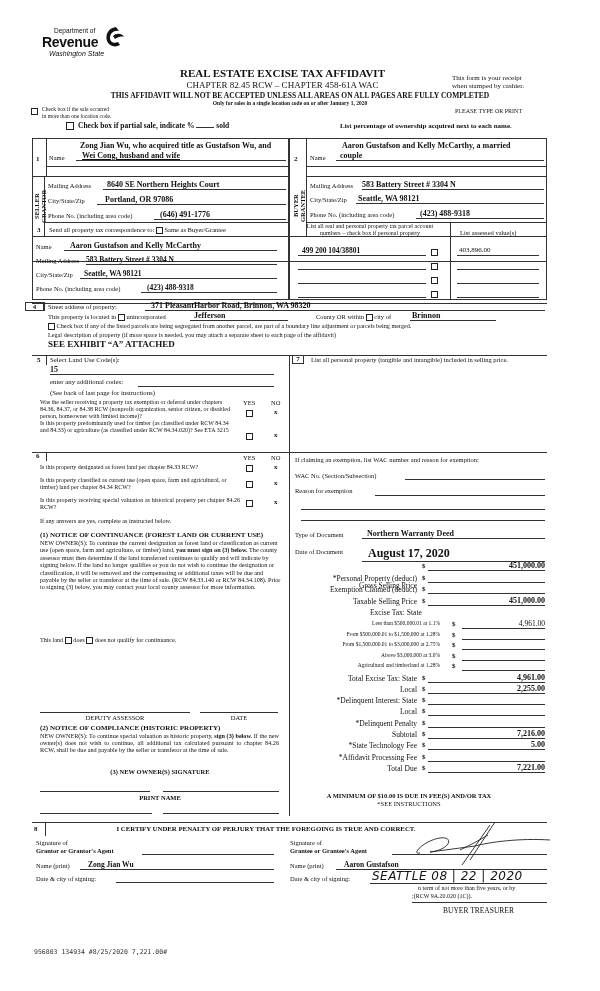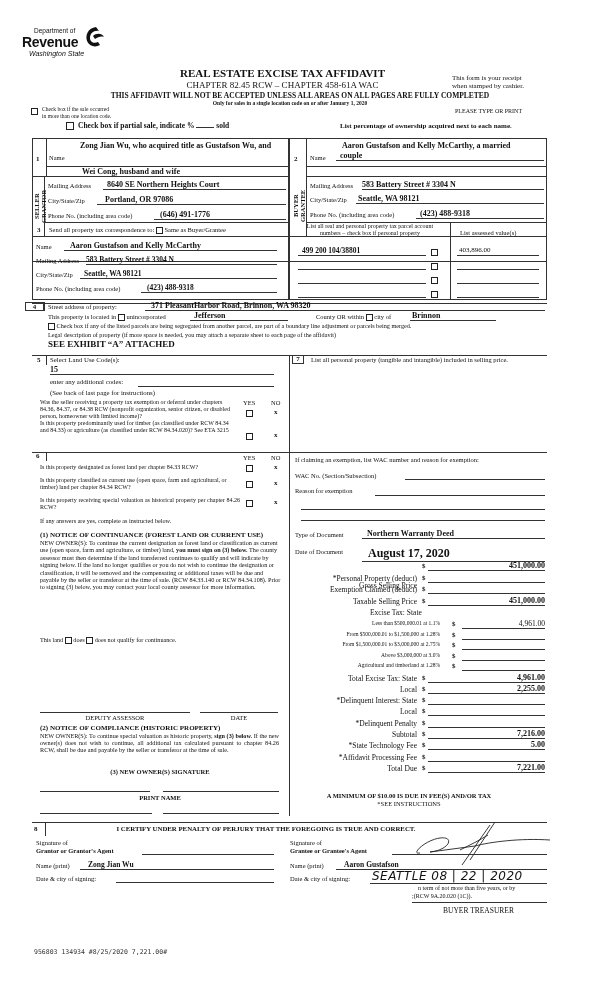--- a/index.html
+++ b/index.html
@@ -14,21 +14,21 @@
   .sans { font-family: "Liberation Sans", "DejaVu Sans", sans-serif; }
   .mono { font-family: "DejaVu Sans Mono", "Liberation Mono", monospace; }
   .money { position:absolute; right:0; font-weight:bold; font-size:8px; }
   .numbox { position:absolute; border:0.8px solid #333; font-weight:bold; font-size:7px; text-align:center; }
   .vert { position:absolute; writing-mode: vertical-rl; transform: rotate(180deg); font-size:6.5px; text-align:center; line-height:7px; }
   .row { position:absolute; white-space:nowrap; }
 </style>
 </head>
 <body>
 
-<div class="abs sans" style="left:20px;top:25px;width:100px;height:40px;">
+<div class="abs sans" style="left:40px;top:25px;width:100px;height:40px;">
   <div style="position:absolute;left:14px;top:2px;font-size:6.5px;">Department of</div>
   <div style="position:absolute;left:2px;top:9px;font-size:14px;font-weight:bold;letter-spacing:-0.3px;">Revenue</div>
   <div style="position:absolute;left:9px;top:25px;font-size:7px;font-style:italic;">Washington State</div>
   <svg style="position:absolute;left:62px;top:0px;" width="24" height="24" viewBox="0 0 24 24">
     <path d="M14 2 C6 3 3 10 5 16 C7 21 13 23 18 20 L16 17 C12 19 8 17 8 13 C8 8 12 5 17 6 Z" fill="#111"></path>
     <path d="M11 11 C14 8 20 8 22 12 C19 11 16 12 13 14 Z" fill="#111"></path>
   </svg>
 </div>
 
 <div class="abs" style="left:0;width:600px;top:67px;text-align:center;font-size:11px;font-weight:bold;padding-right:35px;">REAL ESTATE EXCISE TAX AFFIDAVIT</div>
@@ -52,21 +52,21 @@
 <div class="abs b" style="left:340px;top:122px;font-size:7px;">List percentage of ownership acquired next to each name.</div>
 
 <div class="abs" style="left:32px;top:138px;width:257px;height:124px;border:0.8px solid #333;"></div>
 <div class="abs" style="left:289px;top:138px;width:258px;height:124px;border:0.8px solid #333;"></div>
 
 <div class="abs b" style="left:36px;top:155px;font-size:7px;">1</div>
 <div class="vl" style="left:46px;top:138px;height:38px;"></div>
 <div class="vl" style="left:44px;top:176px;height:60px;"></div>
 <div class="abs" style="left:49px;top:154px;font-size:6.5px;">Name</div>
 <div class="abs b" style="left:80px;top:141px;font-size:8px;">Zong Jian Wu, who acquired title as Gustafson Wu, and</div>
-<div class="abs b ul" style="left:76px;top:167px;width:210px;font-size:8px;padding-left:6px;">Wei Cong, husband and wife</div>
+<div class="abs b ul" style="left:76px;top:151px;width:210px;font-size:8px;padding-left:6px;text-decoration:underline;">Wei Cong, husband and wife</div>
 <div class="hl" style="left:46px;top:166px;width:243px;"></div>
 <div class="hl" style="left:32px;top:176px;width:257px;"></div>
 <div class="vert b" style="left:33px;top:176px;height:60px;width:11px;">
   <span>SELLER</span><br><span>GRANTOR</span>
 </div>
 <div class="row" style="left:48px;top:182px;font-size:6.5px;">
   <span>Mailing Address</span>
 </div>
 <div class="abs b ul" style="left:103px;top:180px;width:183px;font-size:8px;padding-left:4px;">8640 SE Northern Heights Court</div>
 <div class="row" style="left:48px;top:197px;font-size:6.5px;">City/State/Zip</div>

